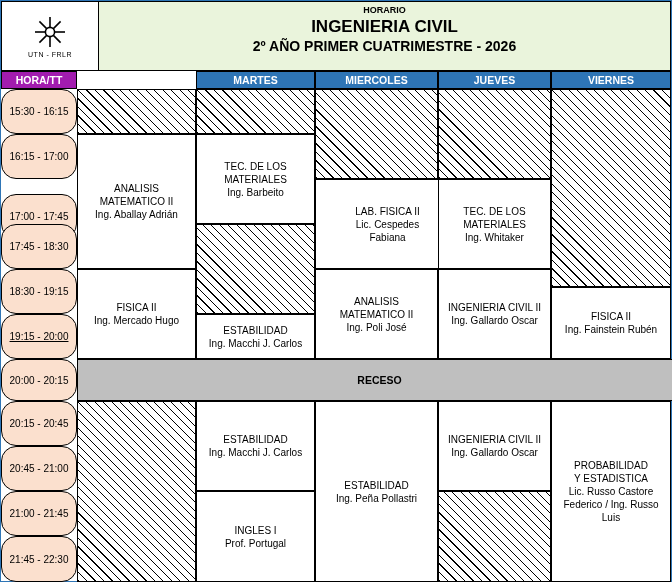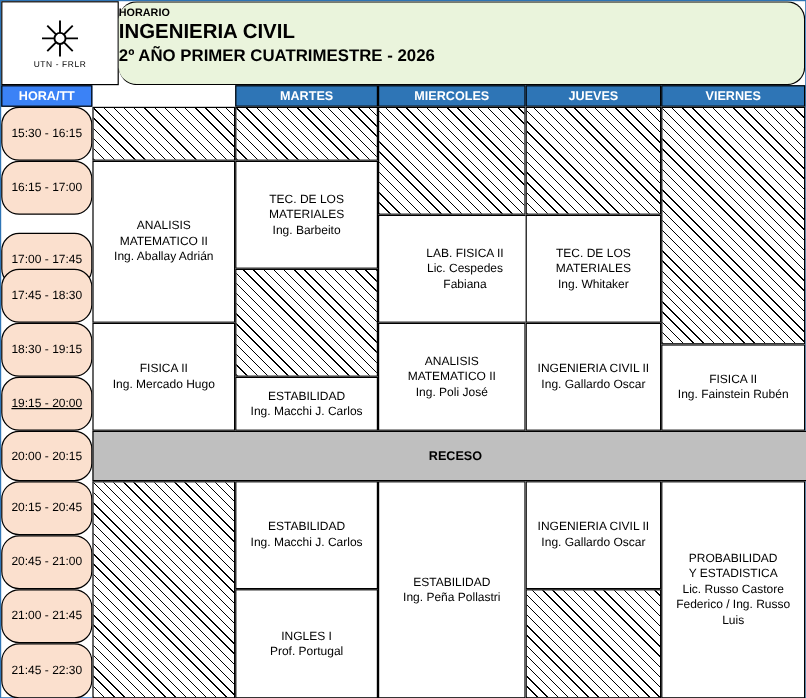--- a/index.html
+++ b/index.html
@@ -52,23 +52,22 @@
     letter-spacing: 0.5px;
     color: #000;
   }
   .title-cell {
     flex: 1;
     box-sizing: border-box;
     border-top: 1px solid #000;
     border-right: 1px solid #000;
     border-bottom: 1px solid #000;
     background: #eaf4dc;
-    text-align: left;
+    text-align: center;
     padding-top: 3px;
-    border-radius: 15px;
   }
   .title-small {
     font-size: 9px;
     font-weight: bold;
     color: #000;
     line-height: 11px;
   }
   .title-main {
     font-size: 17px;
     font-weight: bold;
@@ -102,21 +101,21 @@
     line-height: 13px;
     overflow: hidden;
   }
   .colhead {
     background: #2e75b6;
     color: #ffffff;
     font-weight: bold;
     font-size: 10.5px;
   }
   .colhead.first {
-    background: #3b82f6;
+    background: #a21caf;
     color: #ffffff;
   }
   .timecell {
     background: #fbe0ce;
     font-size: 10px;
     border-radius: 15px;
   }
   .hatch {
     background-color: #ffffff;
     background-image: repeating-linear-gradient(

